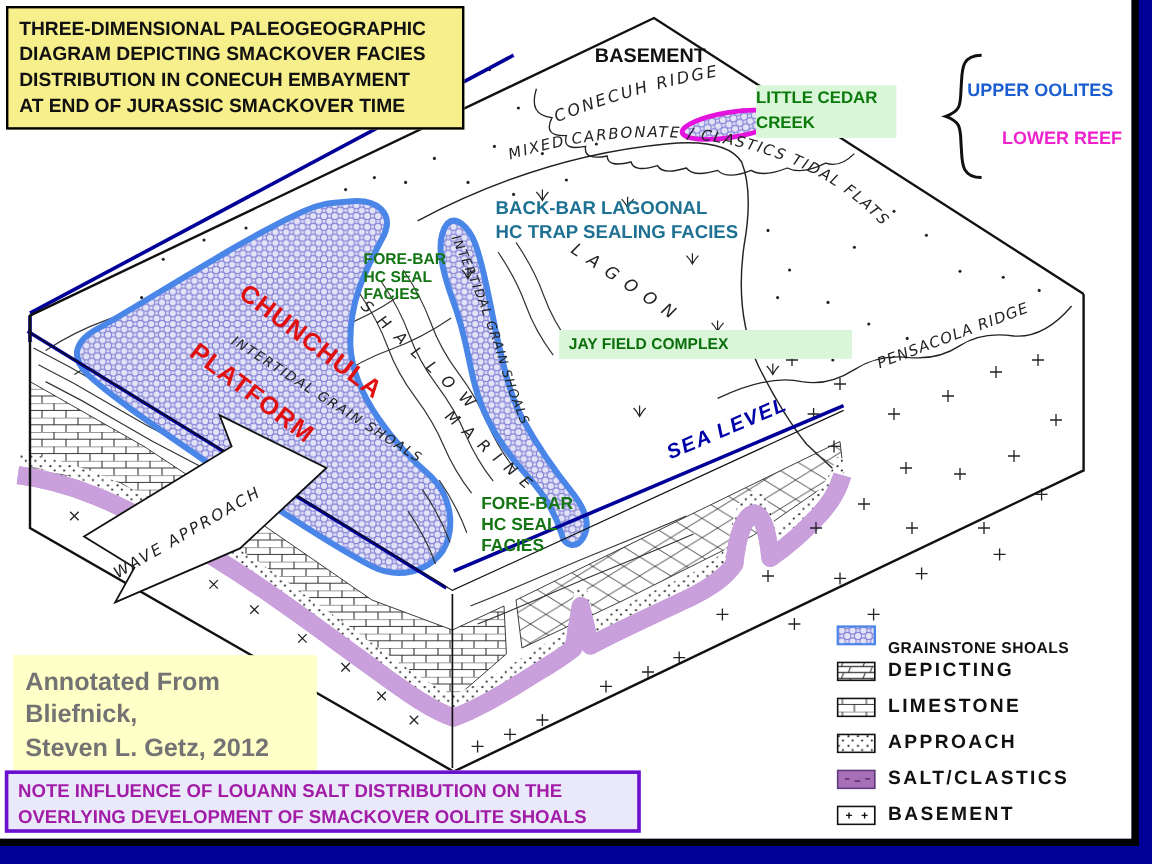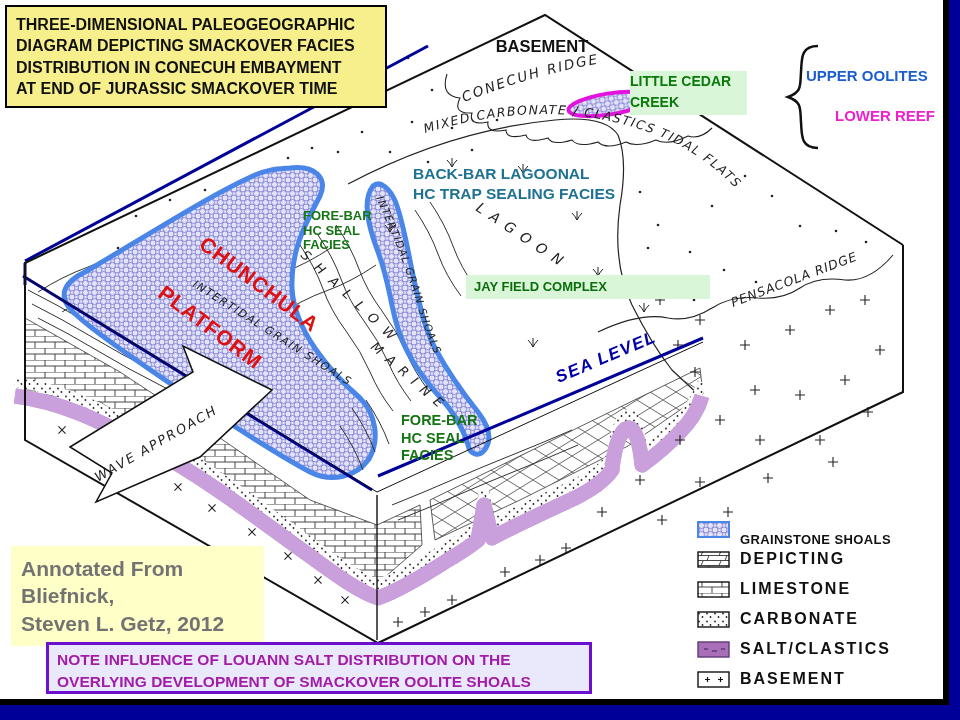--- a/index.html
+++ b/index.html
@@ -19,21 +19,21 @@
   #lower-reef{left:811px;top:107px;color:#EE22CC;font-weight:bold;font-size:15px;margin-left:24px;}
   #backbar{left:413px;top:164px;color:#1E7193;font-weight:bold;font-size:15.5px;line-height:1.3;}
   #jay-box{left:466px;top:275px;width:236px;background:#D9F6D9;color:#0A6E0A;
            font-weight:bold;font-size:13px;line-height:1.4;padding:3px 0 3px 8px;}
   .forebar{color:#157515;font-weight:bold;}
   #forebar-upper{left:303px;top:209px;font-size:13px;line-height:1.12;}
   #forebar-lower{left:401px;top:412px;font-size:14.5px;line-height:1.22;}
   #annotation-box{left:11px;top:546px;width:243px;background:#FFFFC8;color:#737373;
                   font-weight:bold;font-size:21px;line-height:1.3;padding:9px 0 9px 10px;}
   #note-box{left:4px;top:642px;width:516px;height:42px;background:#E9E9FB;border:3px solid #6C10D0;
-            color:#A21CA8;font-weight:bold;font-size:15.5px;line-height:1.42;padding:4px 16px 0 8px;margin-left:42px;}
+            color:#A21CA8;font-weight:bold;font-size:15.5px;line-height:1.42;padding:4px 0 0 8px;}
   
   #legend{left:697px;top:520px;list-style:none;margin:0;padding:0;}
   #legend li{display:flex;align-items:center;margin:0 0 12px 0;height:18px;}
   #legend .sw{margin-right:10px;flex:0 0 auto;}
   .legend-label{color:#111;font-weight:bold;font-size:16px;letter-spacing:2px;white-space:nowrap;}
   #legend li:first-child .legend-label{font-size:13px;letter-spacing:0.4px;margin-top:20px;}
   
   .hand{font-family:"DejaVu Sans",sans-serif;font-style:italic;fill:#222;}
   .t-basement{font-weight:bold;font-size:16.5px;fill:#111;font-family:"Liberation Sans",sans-serif;}
   .t-red{font-weight:bold;font-size:21px;fill:#E01010;letter-spacing:1px;font-family:"Liberation Sans",sans-serif;}
@@ -340,21 +340,21 @@
     <li>
       <svg class="sw" width="33" height="17">
         <rect x="1" y="1" width="31" height="15" fill="url(#patBrick)" stroke="#111" stroke-width="1.4"></rect>
         </svg>
       <span class="legend-label">LIMESTONE</span>
     </li>
     <li>
       <svg class="sw" width="33" height="17">
         <rect x="1" y="1" width="31" height="15" fill="url(#patNorDots)" stroke="#111" stroke-width="1.4"></rect>
         </svg>
-      <span class="legend-label">CARBONATE</span>
+      <span class="legend-label">APPROACH</span>
     </li>
     <li>
       <svg class="sw" width="33" height="17">
         <rect x="1" y="1" width="31" height="15" fill="#A86FB8" stroke="#5E3A78" stroke-width="1.4"></rect>
         <path d="M7 8 h4 M15 10 h5 M24 8 h4" stroke="#5E3A78" stroke-width="1.5"></path>
         </svg>
       <span class="legend-label">SALT/CLASTICS</span>
     </li>
     <li>
       <svg class="sw" width="33" height="17">

